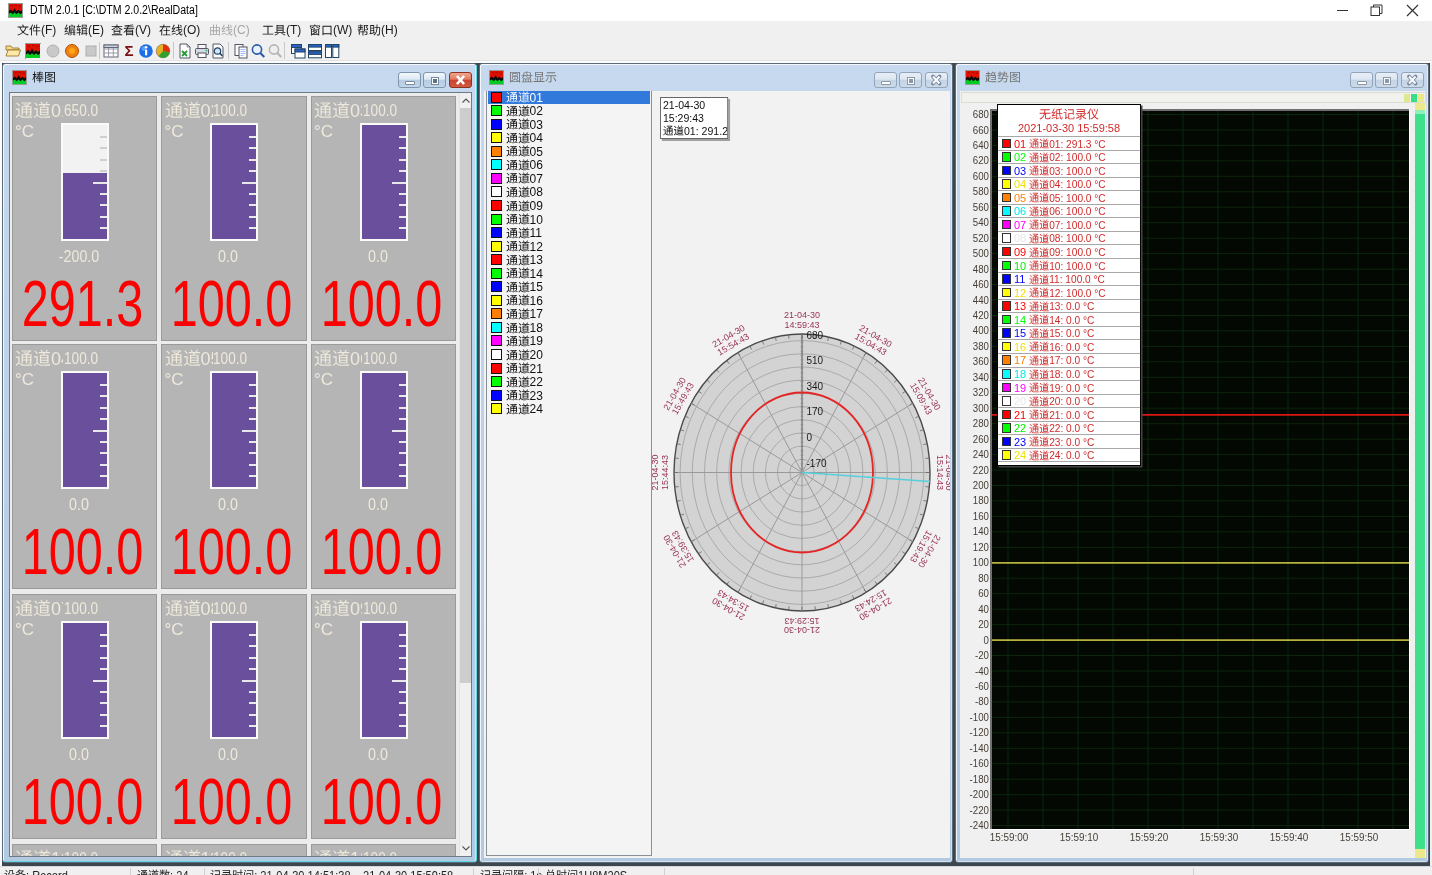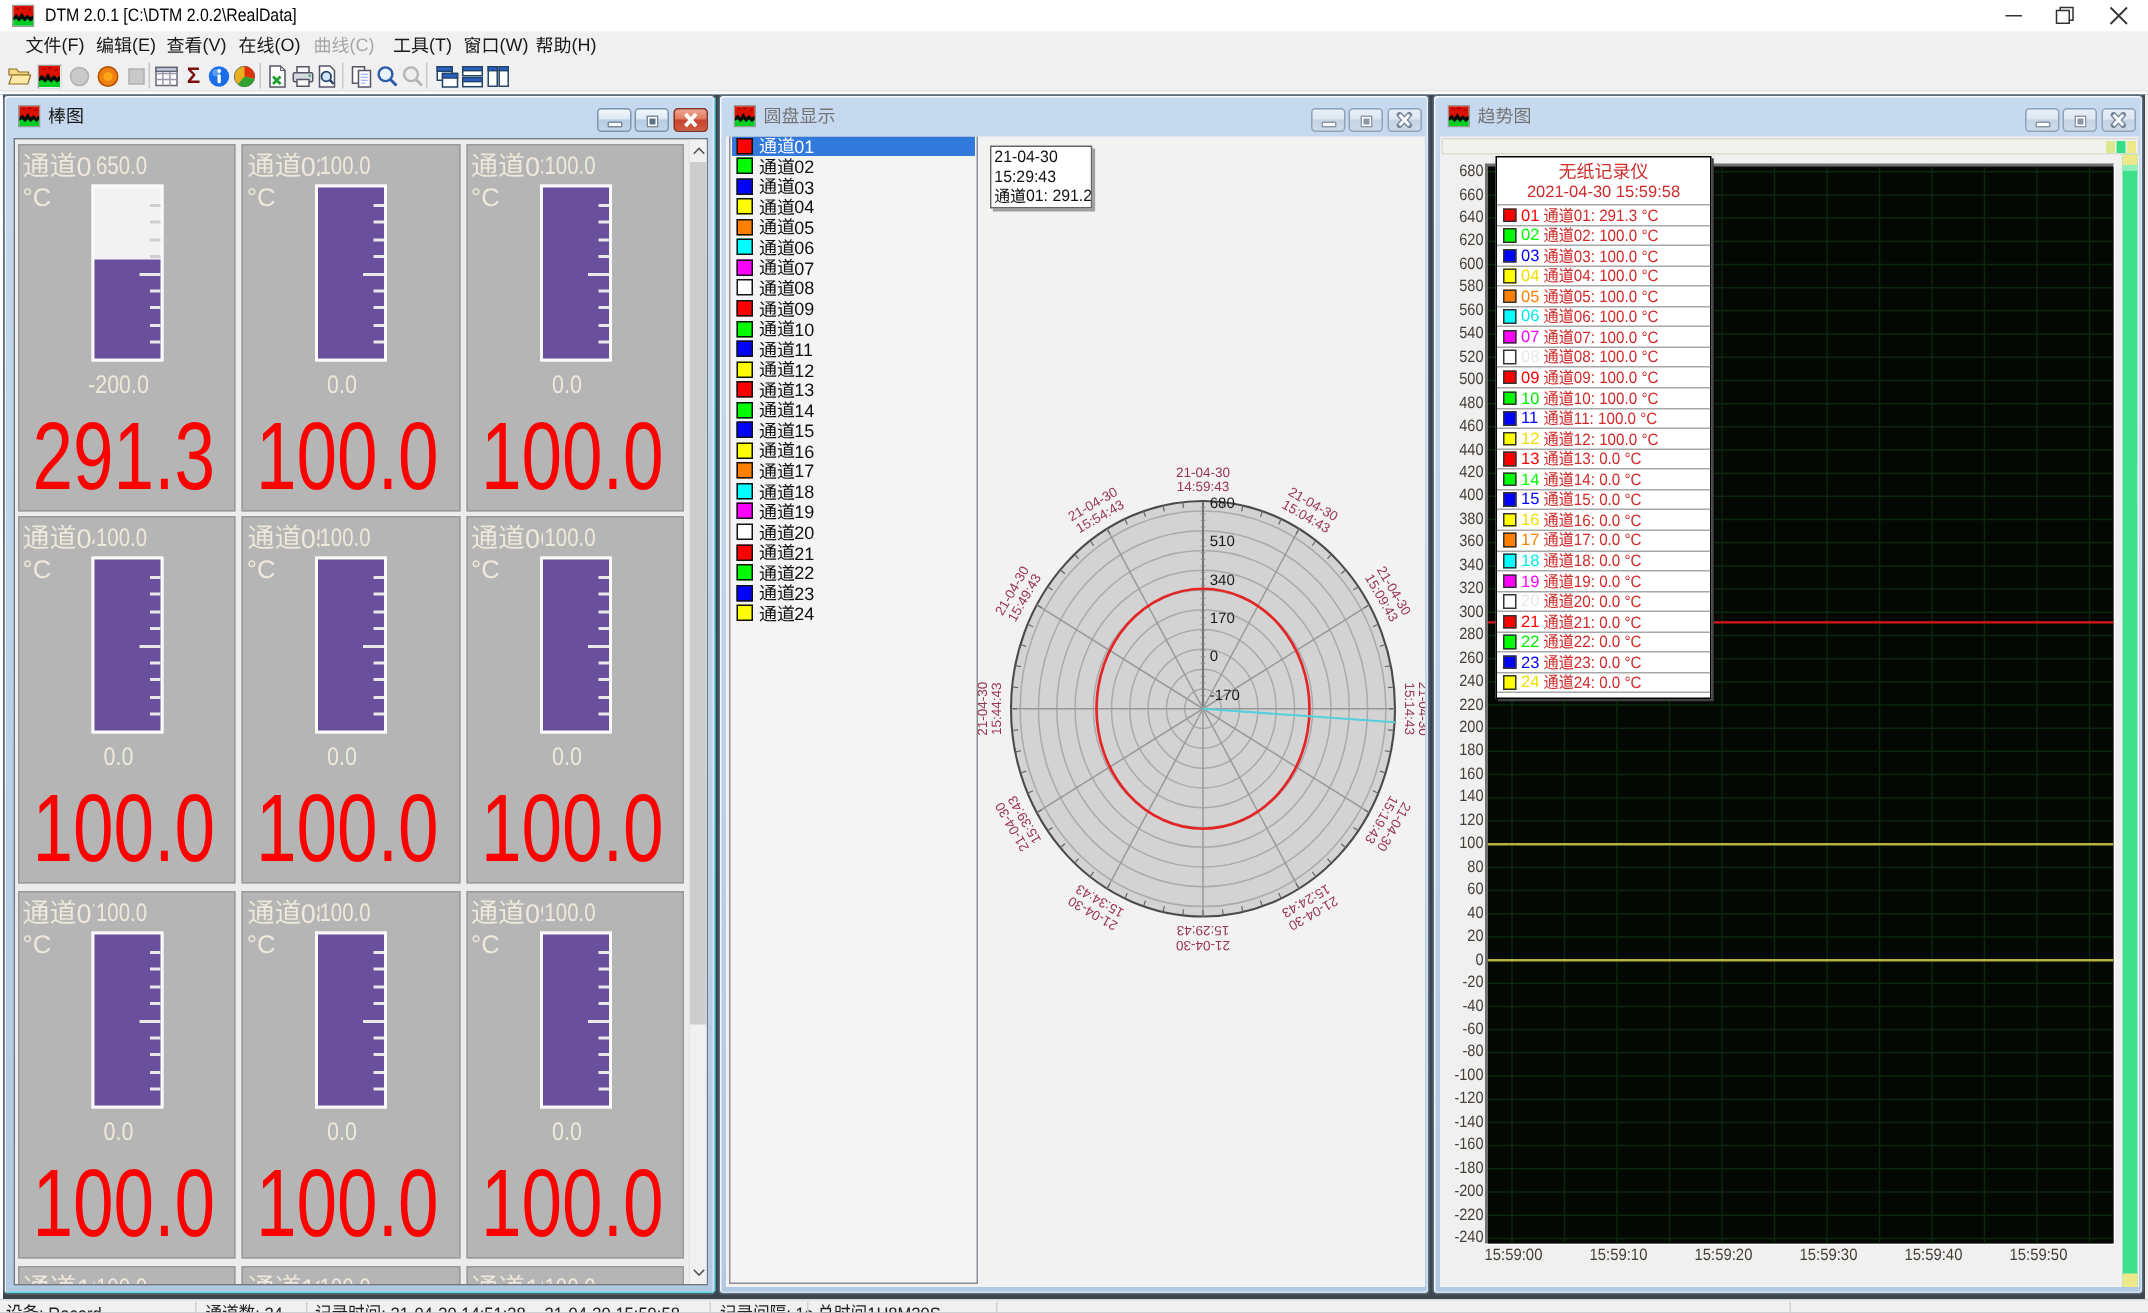--- a/index.html
+++ b/index.html
@@ -1146,21 +1146,21 @@
             <use href="#u65E0"></use>
           </svg><svg class="cj" viewBox="0 0 100 100">
             <use href="#u7EB8"></use>
           </svg><svg class="cj" viewBox="0 0 100 100">
             <use href="#u8BB0"></use>
           </svg><svg class="cj" viewBox="0 0 100 100">
             <use href="#u5F55"></use>
           </svg><svg class="cj" viewBox="0 0 100 100">
             <use href="#u4EEA"></use>
           </svg></div>
-<div class="abs" style="left:0;top:17px;width:100%;text-align:center;font-size:11px;color:#d02a2a">2021-04-30 15:59:58</div>
+<div class="abs" style="left:0;top:17px;width:100%;text-align:center;font-size:11px;color:#d02a2a">2021-03-30 15:59:58</div>
 <div class="abs" style="left:0;top:31px;width:100%;border-bottom:1px solid #a8a8a8"></div>
 <div class="leg-row" style="top:32.0px">
           <span class="leg-sq" style="background:#ff0000"></span>
           <span class="leg-no" style="color:#ff0000">01</span>
           <span class="leg-tx"><svg class="cj" viewBox="0 0 100 100">
               <use href="#u901A"></use>
             </svg><svg class="cj" viewBox="0 0 100 100">
               <use href="#u9053"></use>
             </svg>01: 291.3 °C</span>
         </div>

